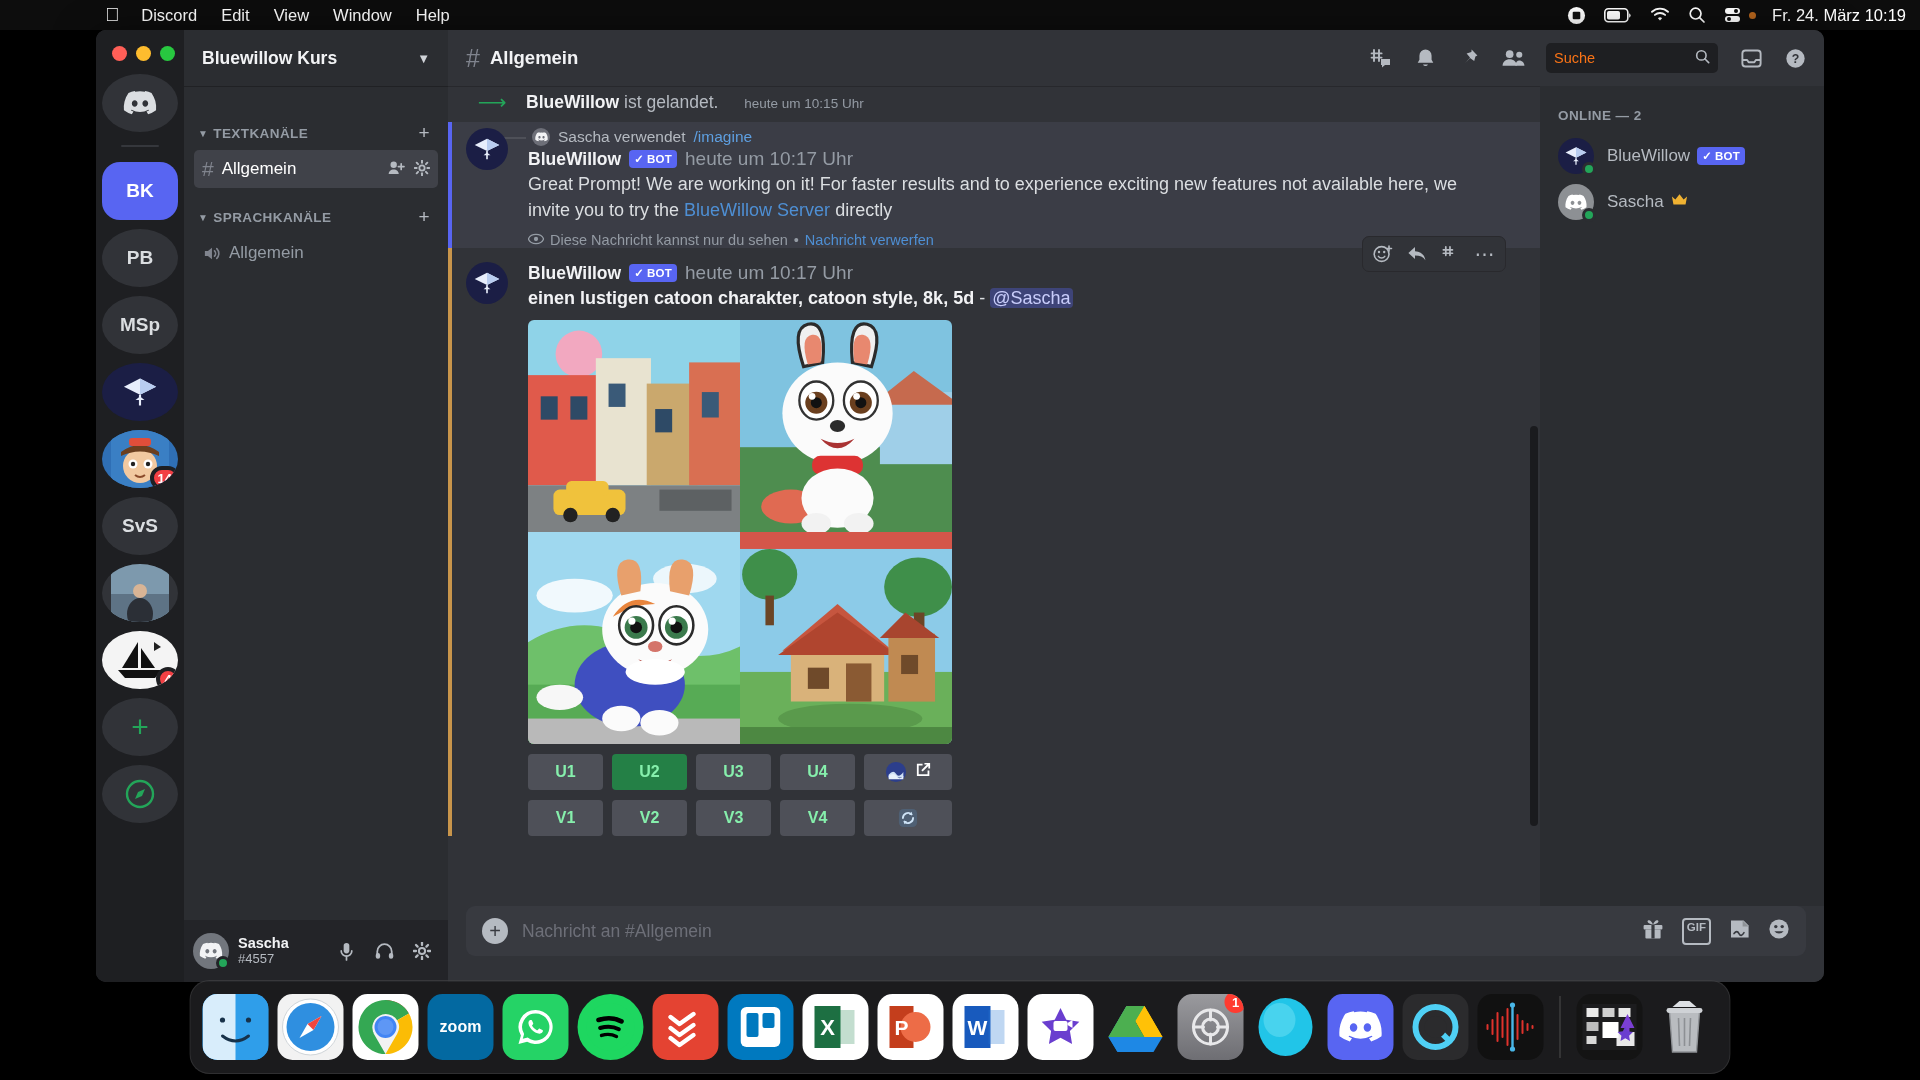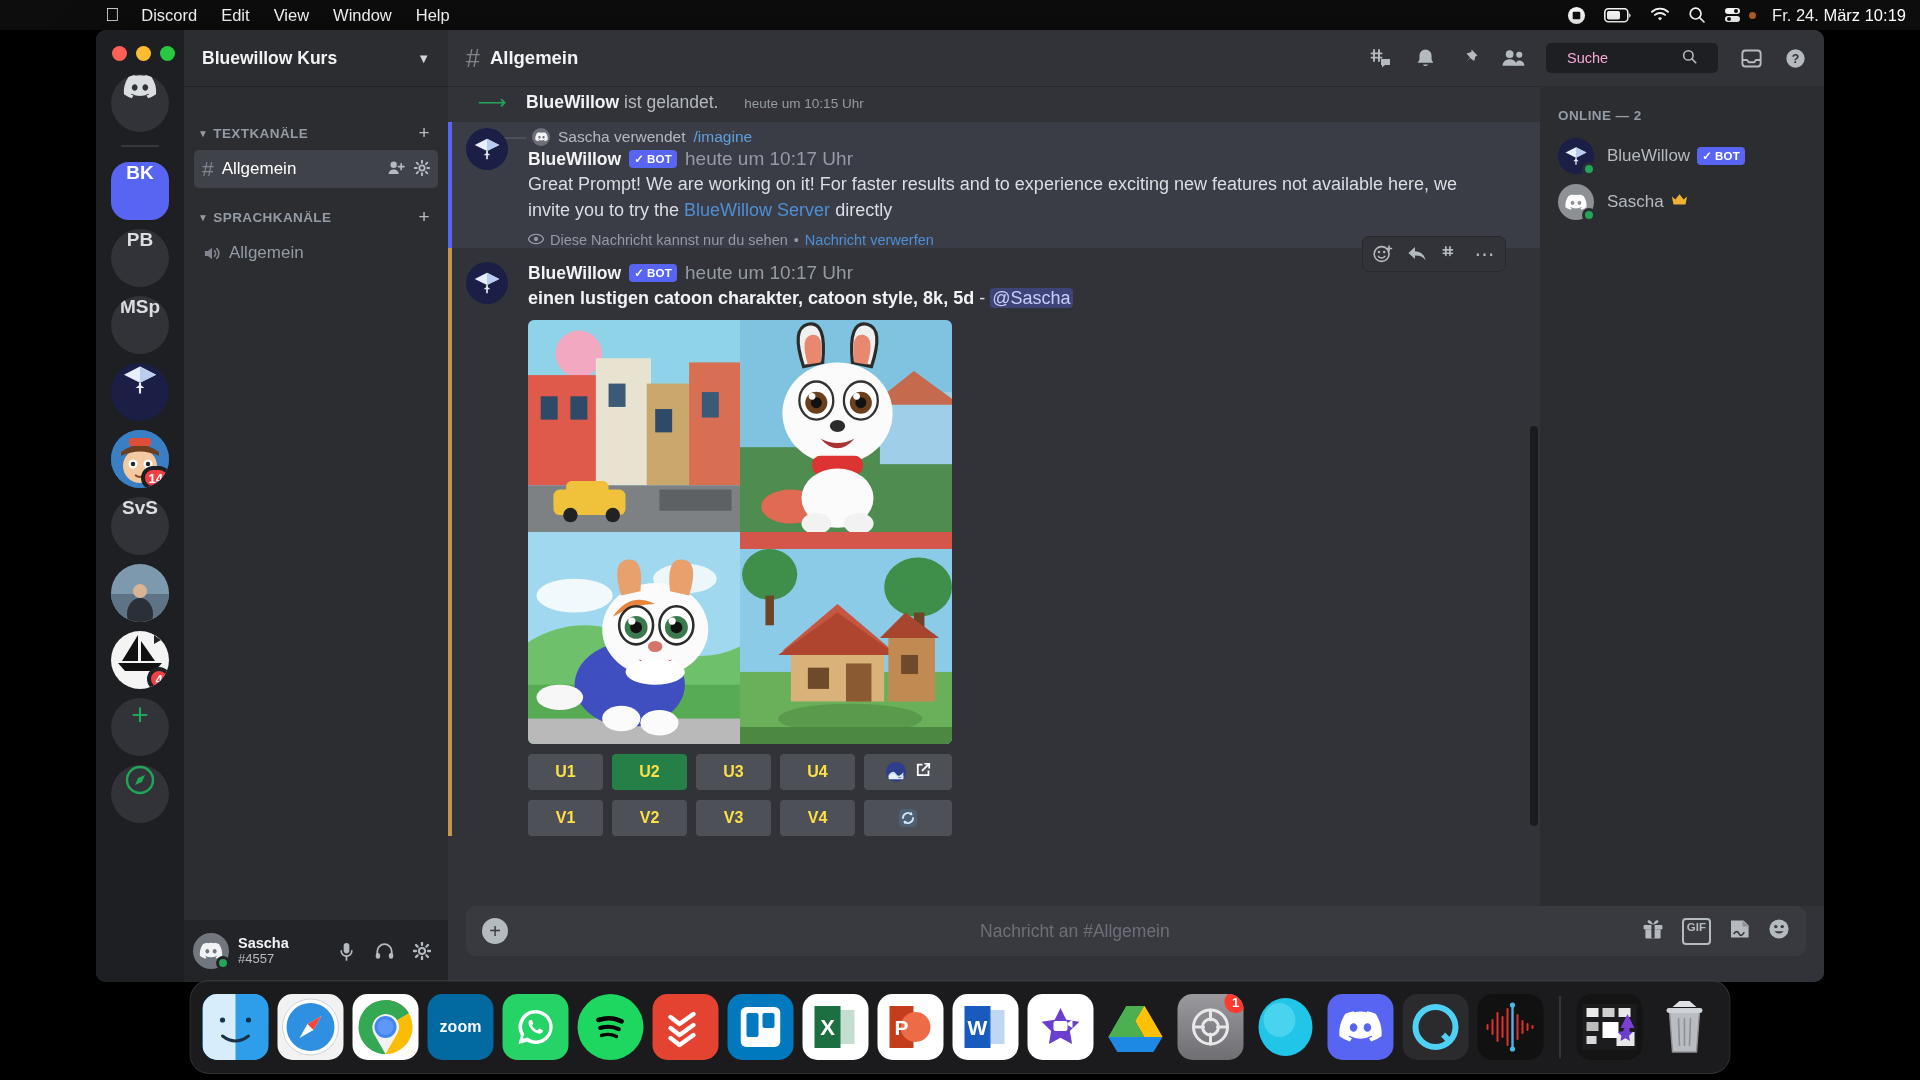--- a/index.html
+++ b/index.html
@@ -36,22 +36,22 @@
   .guild-rail {
     width: 88px; background: #1e1f22; padding-top: 44px;
     display: flex; flex-direction: column; align-items: center; gap: 9px;
     position: relative;
   }
   .traffic { position: absolute; left: 16px; top: 16px; display: flex; gap: 9px; }
   .traffic i { width: 15px; height: 15px; border-radius: 50%; display: block; }
   .traffic .r { background: #ff5f57; } .traffic .y { background: #febc2e; } .traffic .g { background: #28c840; }
 
   .guild {
-    width: 58px; height: 58px; border-radius: 50%; background: #313338;
-    display: flex; align-items: flex-start; justify-content: center;
+    width: 76px; height: 58px; border-radius: 50%; background: #313338;
+    display: flex; align-items: center; justify-content: center;
     color: #dbdee1; font-size: 19px; font-weight: 600; cursor: pointer;
     position: relative; flex: 0 0 auto; overflow: hidden;
   }
   .guild.home { background: #5865f2; }
   .guild.sel { background: #5865f2; color: #fff; border-radius: 18px; }
   .rail-sep { width: 38px; height: 2px; background: #35373c; border-radius: 1px; margin: 4px 0 6px; }
   .badge {
     position: absolute; right: -2px; bottom: -2px; min-width: 24px; height: 24px;
     background: #f23f43; border: 4px solid #1e1f22; border-radius: 12px; color: #fff;
     font-size: 13px; font-weight: bold; display: flex; align-items: center;
@@ -103,22 +103,22 @@
     height: 56px; display: flex; align-items: center; padding: 0 12px 0 18px;
     box-shadow: 0 1px 0 rgba(0,0,0,.2); gap: 10px; flex: 0 0 auto;
   }
   .topbar .hash { color: #80848e; font-size: 25px; font-weight: 400; }
   .topbar .title { color: #f2f3f5; font-weight: bold; font-size: 18.5px; }
   .topbar .grow { flex: 1; }
   .tb-icon { color: #b5bac1; display: flex; align-items: center; justify-content: center;
              width: 34px; height: 34px; cursor: pointer; }
   .searchbox {
     width: 172px; height: 30px; background: #1e1f22; border-radius: 5px;
-    display: flex; align-items: center; padding: 0 21px; margin: 0 6px;
-    color: #f9a8d4; font-size: 14.5px; cursor: text; gap: 25px;
+    display: flex; align-items: center; padding: 0 8px; margin: 0 6px;
+    color: #f97316; font-size: 14.5px; cursor: text; gap: 25px;
   }
   .searchbox .s-ic { margin-left: auto; }
 
   .body { flex: 1; display: flex; min-height: 0; }
   .msgs { flex: 1; position: relative; overflow: hidden; min-width: 0; }
   .msgs-inner { padding: 0 0 6px; }
 
   .sysmsg { display: flex; align-items: center; gap: 14px; padding: 4px 0 8px 24px; }
   .sysmsg .arrow { color: #23a559; font-size: 20px; width: 40px; text-align: center; }
   .sysmsg .txt { color: #b5bac1; font-size: 17.5px; }
@@ -171,36 +171,36 @@
 
   
   .grid { width: 424px; height: 424px; margin-top: 8px; display: grid;
           grid-template-columns: 1fr 1fr; grid-template-rows: 1fr 1fr;
           border-radius: 6px; overflow: hidden; cursor: pointer; }
   .cell { position: relative; overflow: hidden; }
 
   .btnrow { display: flex; gap: 9px; margin-top: 10px; }
   .dbtn {
     min-width: 75px; height: 36px; background: #4e5058; border-radius: 4px;
-    color: #fde047; font-size: 16px; font-weight: bold; display: flex;
+    color: #86efac; font-size: 16px; font-weight: bold; display: flex;
     align-items: center; justify-content: center; cursor: pointer;
   }
   .dbtn.green { background: #248046; }
   .dbtn.wide { min-width: 88px; gap: 8px; }
 
   
   .composer-wrap { padding: 0 18px 26px; flex: 0 0 auto; }
   .composer {
     height: 50px; background: #383a40; border-radius: 9px; display: flex;
     align-items: center; padding: 0 16px; gap: 14px;
   }
   .composer .plus { width: 26px; height: 26px; border-radius: 50%; background: #b5bac1;
                     color: #383a40; display: flex; align-items: center; justify-content: center;
                     font-size: 20px; font-weight: 500; cursor: pointer; }
-  .composer .ph { color: #6d6f78; font-size: 17.5px; flex: 1; text-align: center; }
+  .composer .ph { color: #6d6f78; font-size: 17.5px; flex: 1; }
   .composer .tools { display: flex; gap: 18px; color: #b5bac1; font-size: 19px; }
   .composer .tools span { cursor: pointer; }
   .gifbox { border: 2px solid #b5bac1; border-radius: 4px; font-size: 11.5px;
             font-weight: bold; padding: 1px 3px; color: #b5bac1; }
 
   
   .members { width: 284px; background: #2b2d31; padding: 22px 10px 0; flex: 0 0 auto; }
   .m-head { color: #949ba4; font-size: 13.5px; font-weight: bold; letter-spacing: .03em;
             padding: 0 8px 10px; }
   .m-row { display: flex; align-items: center; gap: 13px; height: 46px; padding: 0 8px;

